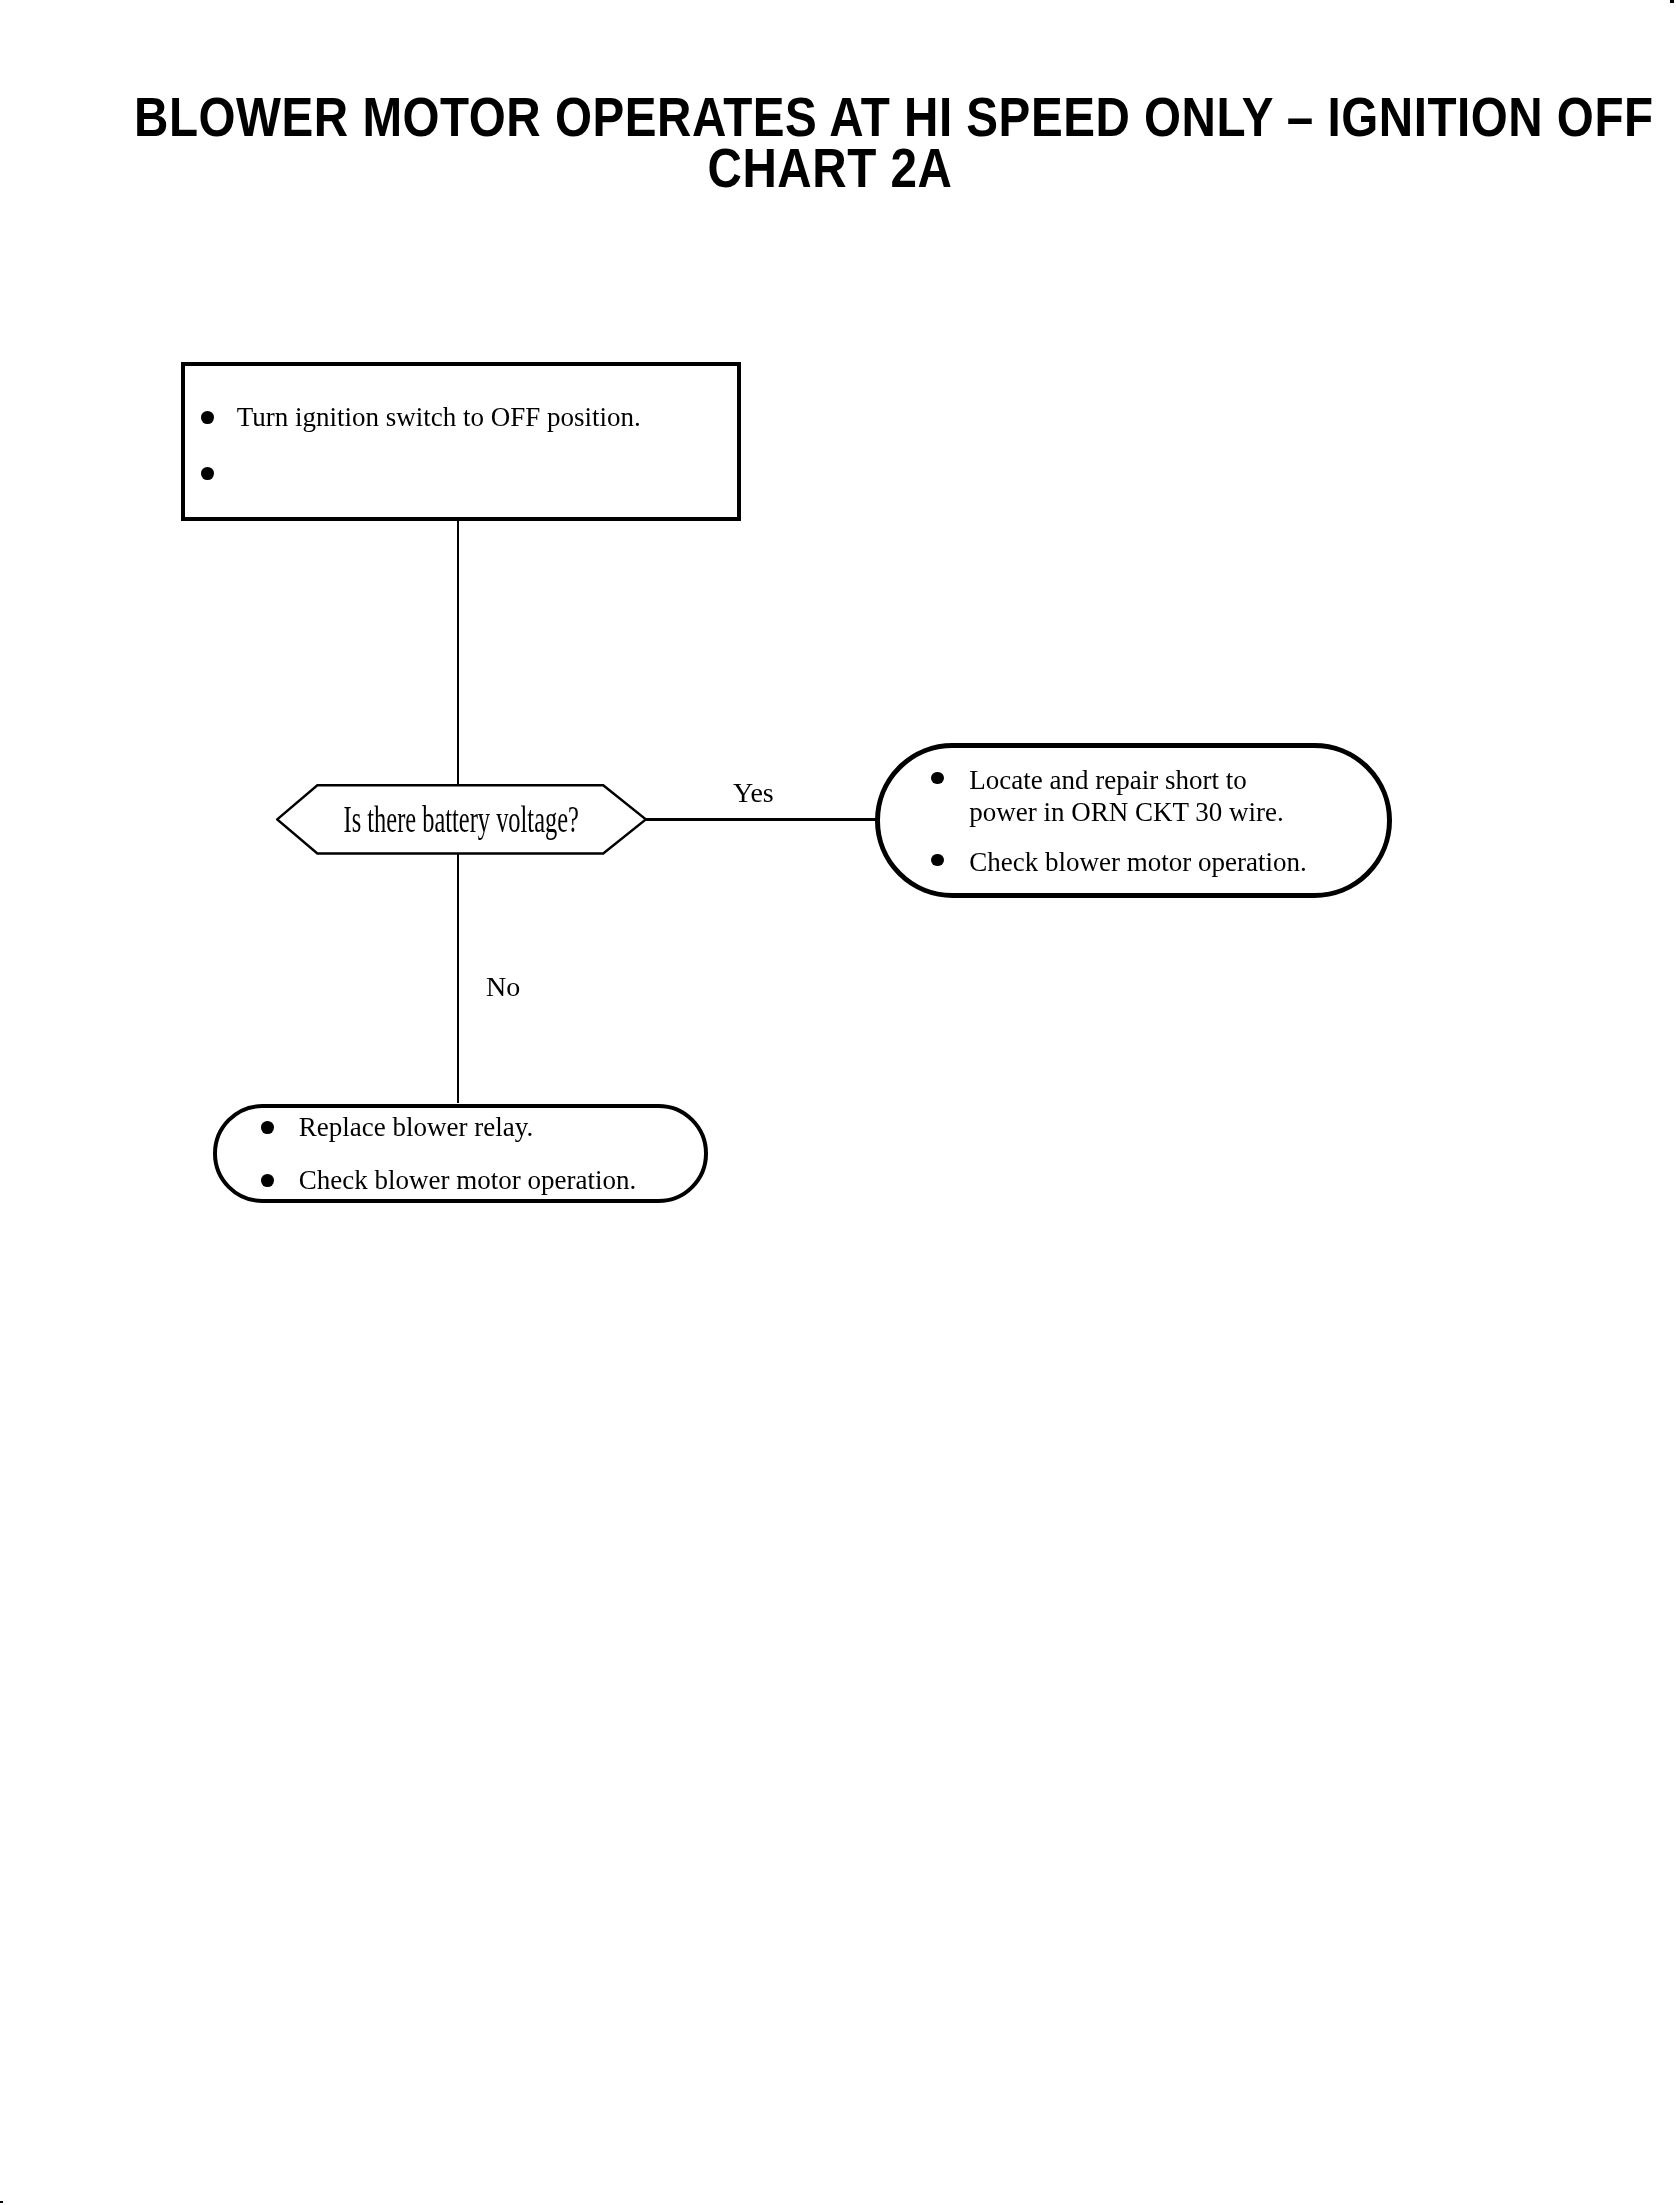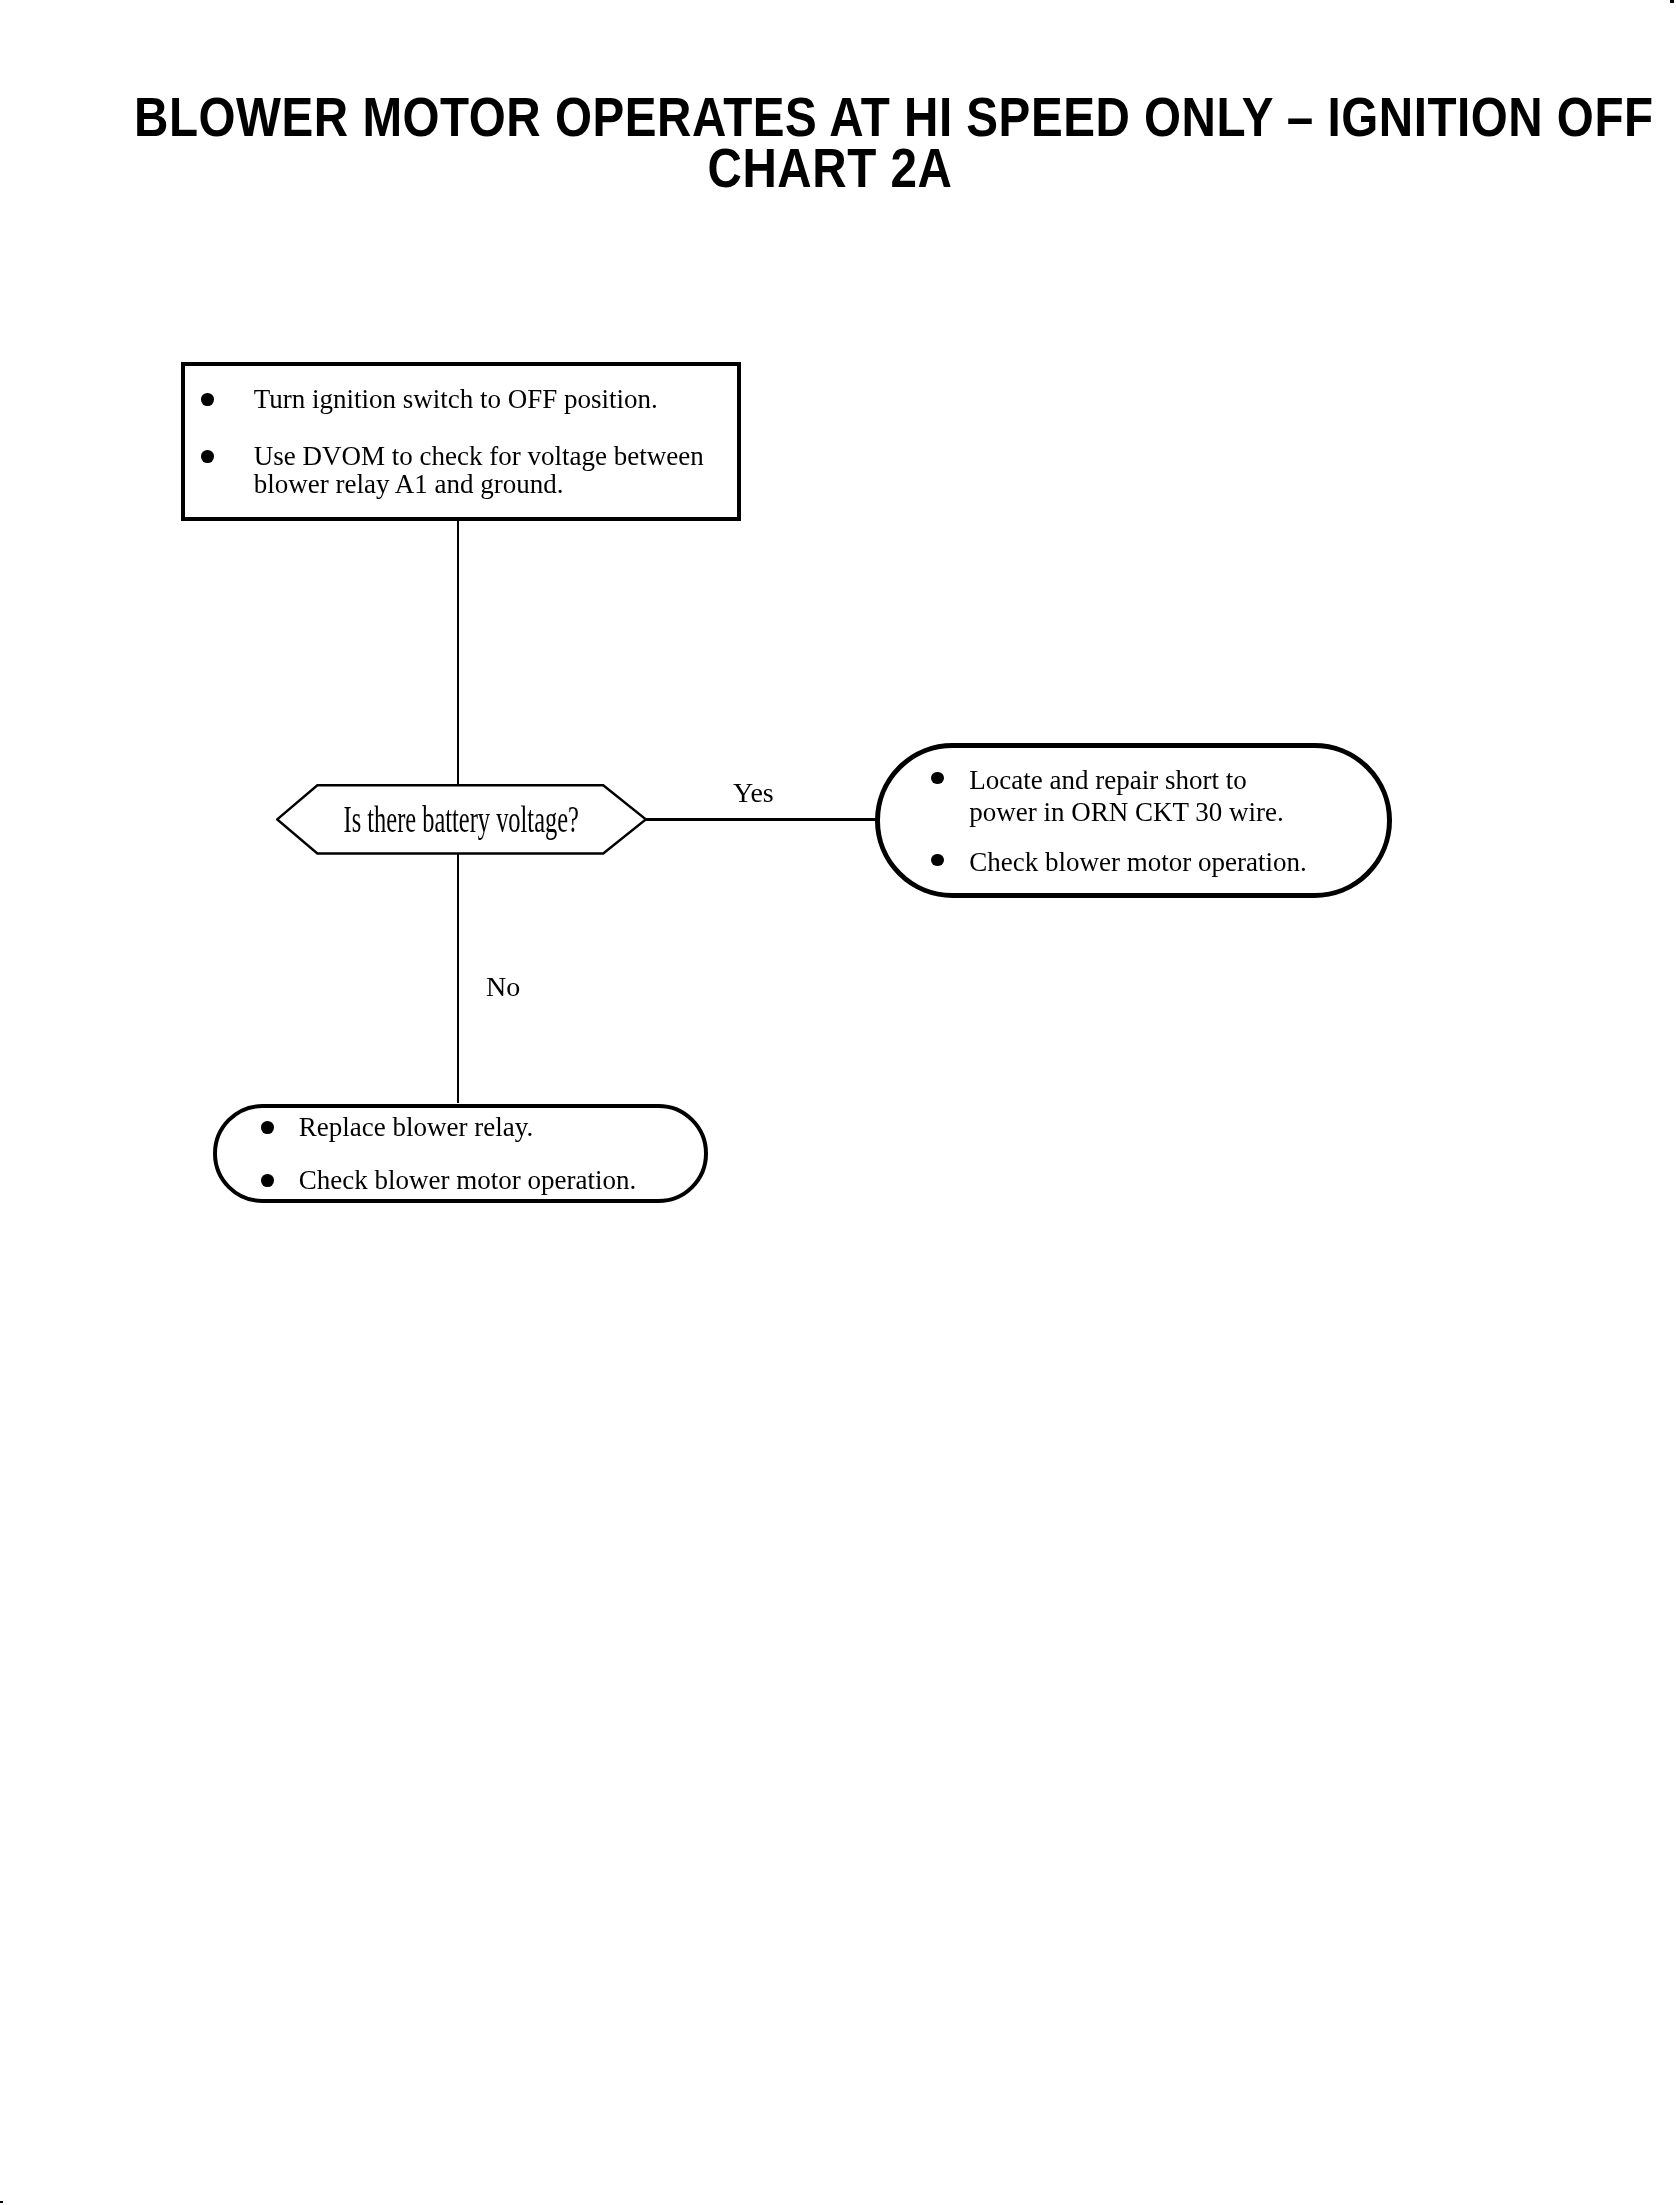--- a/index.html
+++ b/index.html
@@ -86,21 +86,21 @@
     flex: 0 0 auto;
     width: 12.8px; height: 12.8px;
     border-radius: 50%;
     background: #000000;
     margin-top: 8px;
   }
   .li-text {
     font-size: 27px;
     line-height: 28px;
   }
-  .box-start .li-text { margin-left: 40px; }
+  .box-start .li-text { margin-left: 23px; }
   .box-yes   .li-text { margin-left: 25.5px; line-height: 32px; }
   .box-no    .li-text { margin-left: 25px; }
   .li-text .tl { display: block; white-space: nowrap; }
 
   
   .hex-svg { position: absolute; left: 276px; top: 784px; }
   .hex-text {
     position: absolute;
     left: 276px; top: 785px;
     width: 370px; height: 69px;
@@ -137,24 +137,20 @@
 
   <div class="pbox box-start">
     <div class="li">
       <span class="dot"></span>
       <span class="li-text">
         <span class="tl">Turn ignition switch to OFF position.</span>
       </span>
     </div>
     <div class="li">
       <span class="dot"></span>
-      <span class="li-text">
-        <span class="tl">Use DVOM to check for voltage between</span>
-        <span class="tl">blower relay A1 and ground.</span>
-      </span>
     </div>
   </div>
 
   <svg class="hex-svg" width="371" height="72" viewBox="0 0 610 118">
     <polygon points="2,58 68,2 538,2 608,58 538,114 68,114" fill="#ffffff" stroke="#000000" stroke-width="4"></polygon>
   </svg>
   <div class="hex-text">
     <span>Is there battery voltage?</span>
   </div>
 

